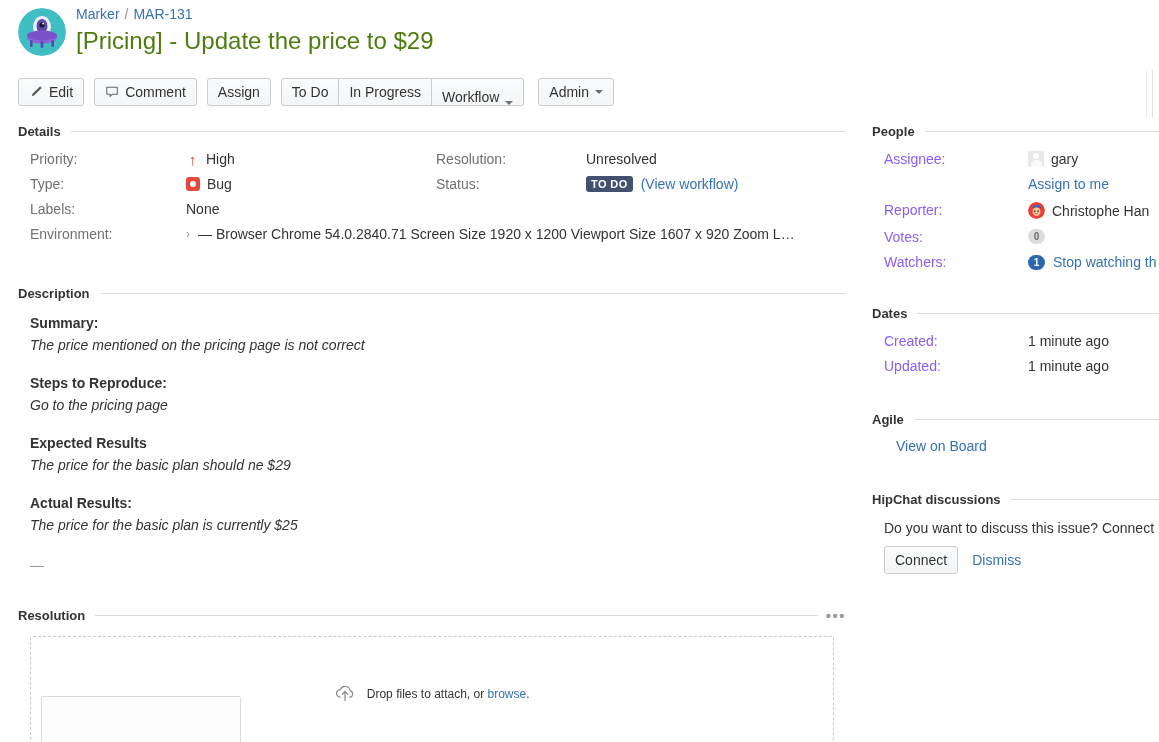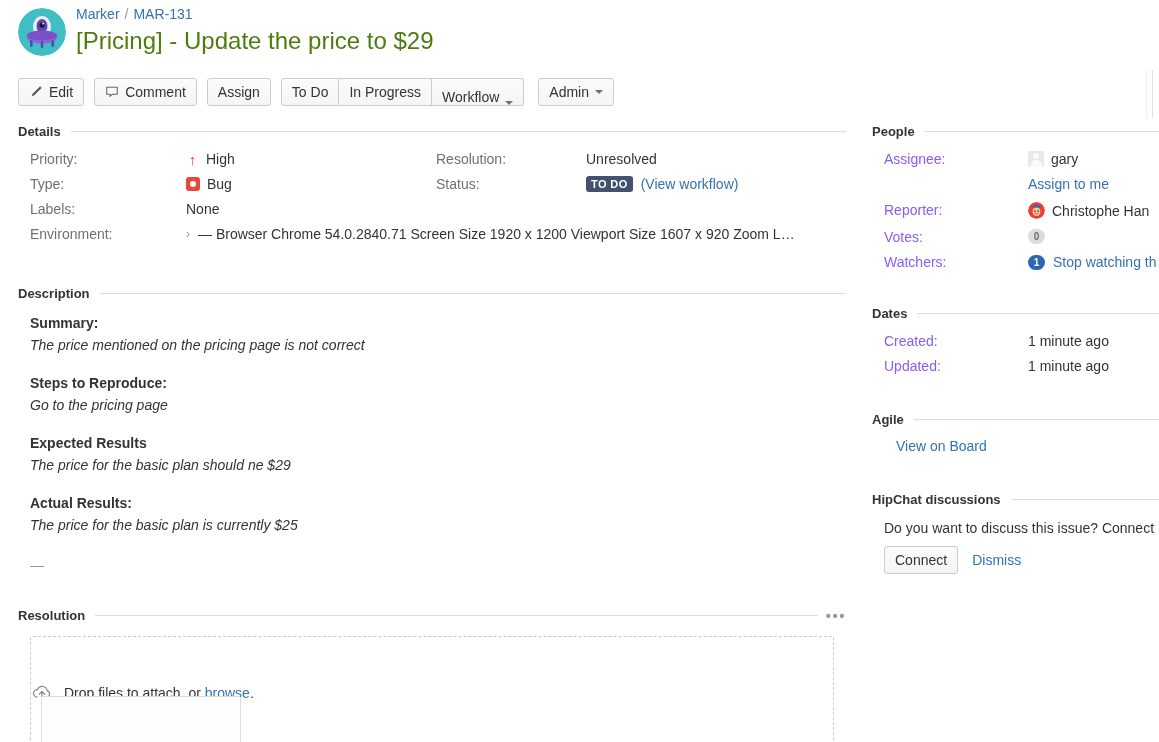--- a/index.html
+++ b/index.html
@@ -207,22 +207,22 @@
     width: 804px;
     height: 140px;
     border: 1px dashed #c9c9c9;
     border-radius: 3px;
     position: relative;
     background: #fff;
   }
   #drop-msg {
     position: absolute;
     left: 0; right: 0; top: 46px;
-    text-align: left;
-    font-size: 14px;
+    text-align: center;
+    font-size: 12px;
     color: #333;
   }
   #drop-msg .cloud { vertical-align: -5px; margin-right: 7px; }
   #attach-thumb {
     position: absolute;
     left: 10px; top: 59px;
     width: 200px; height: 120px;
     background: #fff;
     border: 1px solid #dcdcdc;
     border-radius: 2px;

